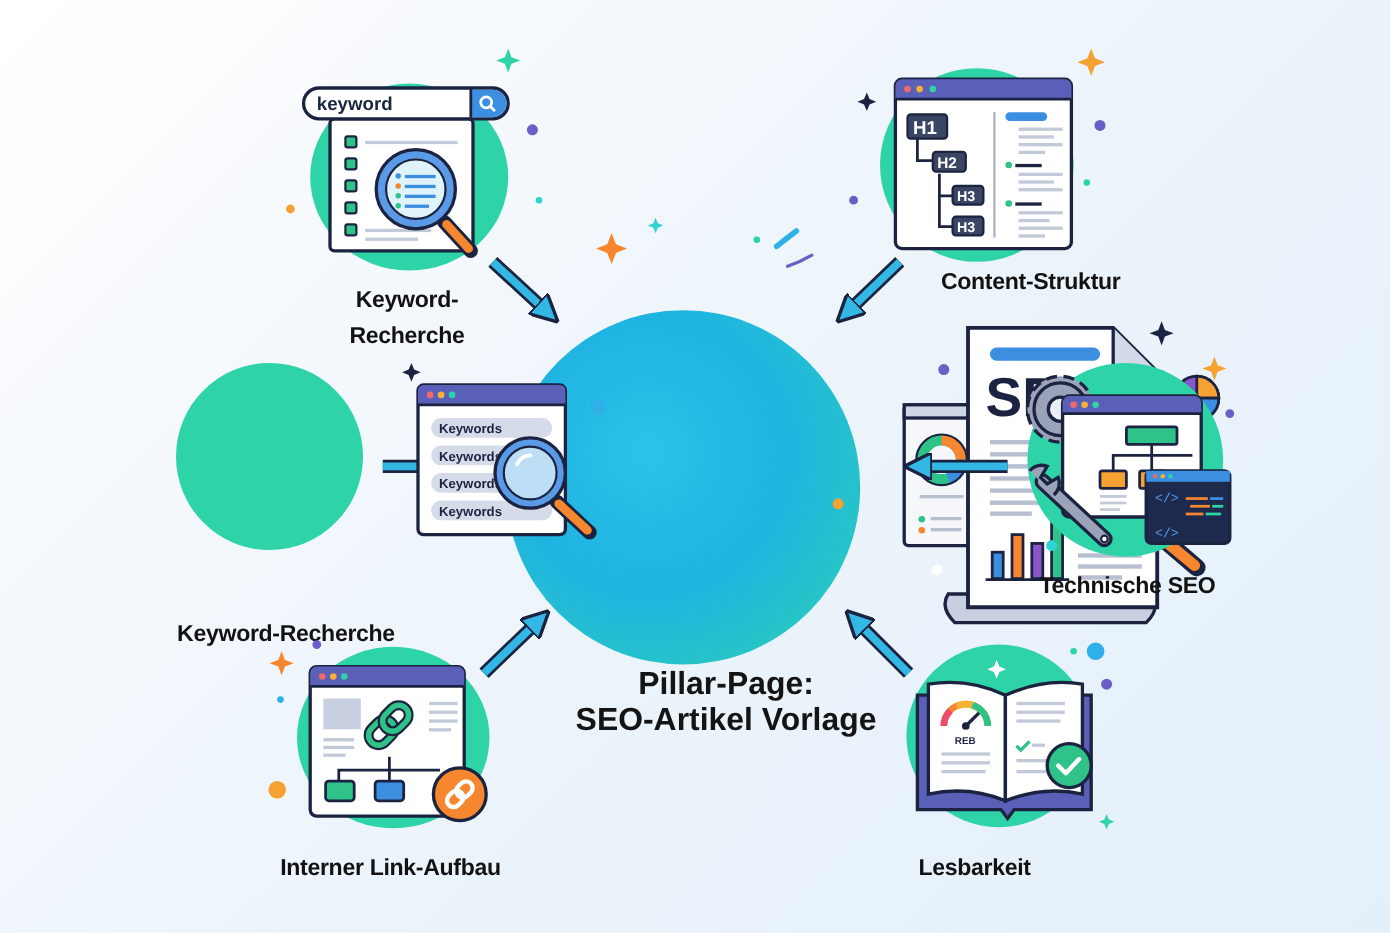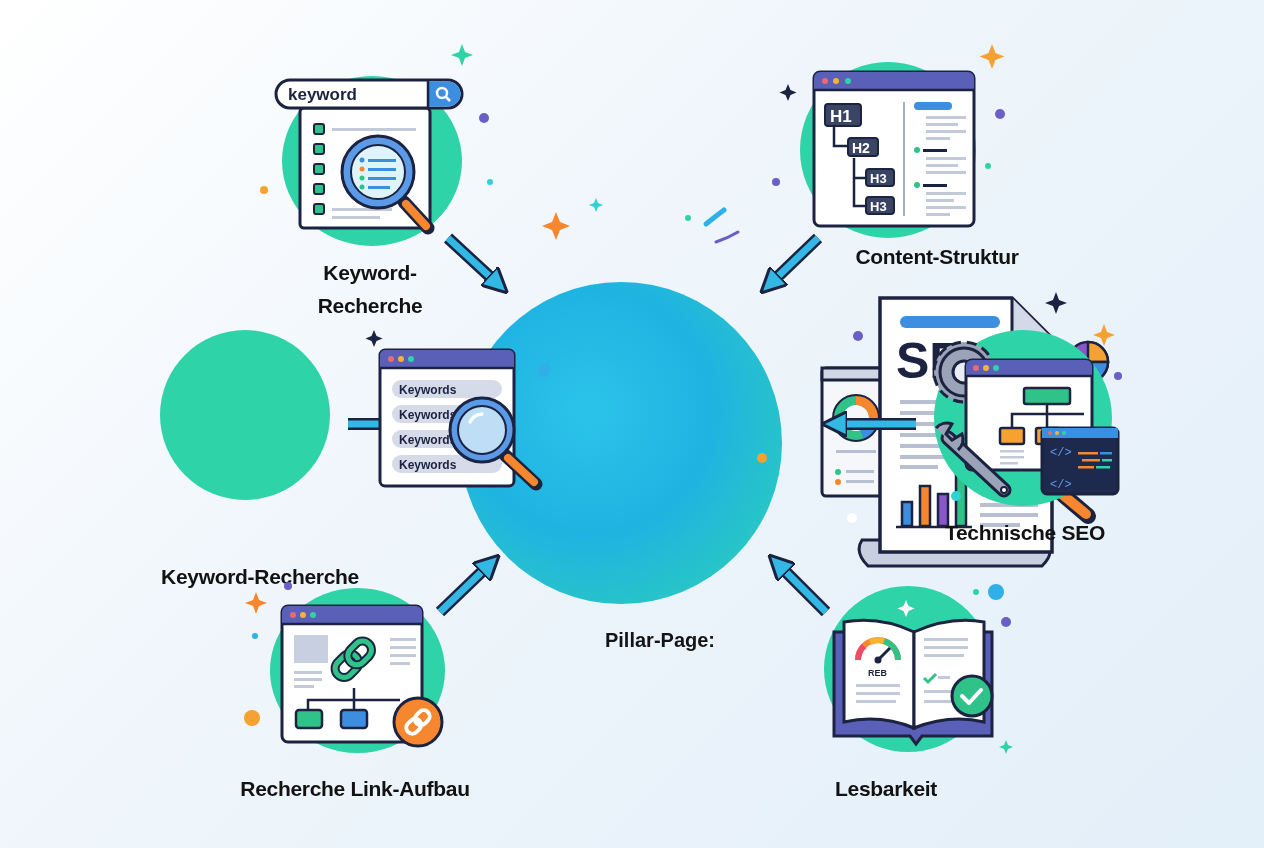--- a/index.html
+++ b/index.html
@@ -2,21 +2,21 @@
 <html><head>
 <meta charset="utf-8">
 <style>
   html,body{margin:0;padding:0;}
   body{width:1264px;height:848px;overflow:hidden;position:relative;
     background:linear-gradient(135deg,#ffffff 0%,#eef5fb 45%,#e3eff9 100%);
     font-family:"Liberation Sans","DejaVu Sans",sans-serif;color:#111;}
   .abs{position:absolute;}
   .label{position:absolute;font-weight:700;color:#121212;font-size:21px;line-height:33px;text-align:center;white-space:nowrap;letter-spacing:-0.3px;}
   .label.two{white-space:normal;}
-  .center-label{position:absolute;left:520px;top:606px;width:280px;text-align:center;font-weight:700;font-size:20px;line-height:33px;color:#141414;margin-top:18px;}
+  .center-label{position:absolute;left:520px;top:606px;width:280px;text-align:center;font-weight:700;font-size:29px;line-height:33px;color:#141414;}
   .circle{position:absolute;border-radius:50%;}
   svg{position:absolute;overflow:visible;}
 </style>
 </head>
 <body>
 
 <div class="abs" style="left:460px;top:282px;width:336px;height:336px;text-align:right;">
   <div class="circle" style="left:0;top:0;width:322px;height:322px;background:radial-gradient(circle at 40% 40%,#2cc3e9 0%,#1fb3e2 45%,#2fd3b2 100%);"></div>
   <svg width="336" height="336" viewBox="0 0 336 336">
 
@@ -212,21 +212,21 @@
     <g transform="rotate(-45 178 142)">
       <rect x="164" y="136" width="16" height="12" rx="6" fill="none" stroke="#fff" stroke-width="4"></rect>
       <rect x="176" y="136" width="16" height="12" rx="6" fill="none" stroke="#fff" stroke-width="4"></rect>
     </g>
     <path d="M16 12 l3 8 8 3 -8 3 -3 8 -3 -8 -8 -3 8 -3z" fill="#f6872f"></path>
     <circle cx="48" cy="6" r="4" fill="#6a5ec7"></circle>
     <circle cx="15" cy="56" r="3" fill="#2fb0e8"></circle>
     <circle cx="12" cy="138" r="8" fill="#f6a233"></circle>
   </svg>
 </div>
-<div class="label" style="left:190px;top:772px;width:330px;">Recherche Link-Aufbau</div>
+<div class="label" style="left:190px;top:772px;width:330px;">Interner Link-Aufbau</div>
 
 <div class="abs" style="left:790px;top:60px;width:200px;height:180px;">
   <div class="circle" style="left:10px;top:2px;width:176px;height:176px;background:#2fd3a8;"></div>
   <svg width="200" height="180" viewBox="0 0 200 180">
     <rect x="24" y="12" width="160" height="154" rx="6" fill="#fff" stroke="#1b2340" stroke-width="3"></rect>
     <path d="M24 18 A6 6 0 0 1 30 12 L178 12 A6 6 0 0 1 184 18 L184 30 L24 30 Z" fill="#5a5fb8"></path>
     <line x1="24" y1="30" x2="184" y2="30" stroke="#1b2340" stroke-width="2.5"></line>
     <circle cx="35" cy="21" r="3" fill="#ef6a6a"></circle>
       <circle cx="46" cy="21" r="3" fill="#f6b233"></circle>
       <circle cx="58" cy="21" r="3" fill="#2fd3a8"></circle>
@@ -347,20 +347,21 @@
     <circle cx="186" cy="12" r="8" fill="#2fb0e8"></circle>
     <circle cx="166" cy="12" r="3" fill="#2fd3a8"></circle>
     <circle cx="196" cy="42" r="5" fill="#6a5ec7"></circle>
     <path d="M196 160 l2 5 5 2 -5 2 -2 5 -2 -5 -5 -2 5 -2z" fill="#2fd3a8"></path>
   </svg>
 </div>
 <div class="label" style="left:776px;top:772px;width:220px;">Lesbarkeit</div>
 
 <div class="center-label">
   <div>Pillar-Page:</div>
+  <div>SEO-Artikel Vorlage</div>
 </div>
 
 <svg width="1264" height="848" style="left:0;top:0;pointer-events:none;">
   <path d="M462 44 l3 8 8 3 -8 3 -3 8 -3 -8 -8 -3 8 -3z" fill="#2fd3a8"></path>
   <circle cx="484" cy="118" r="5" fill="#6a5ec7"></circle>
   <circle cx="490" cy="182" r="3" fill="#2fd3d3"></circle>
   <circle cx="264" cy="190" r="4" fill="#f6a233"></circle>
   <path d="M556 212 l4 10 10 4 -10 4 -4 10 -4 -10 -10 -4 10 -4z" fill="#f6872f"></path>
   <path d="M596 198 l2 5 5 2 -5 2 -2 5 -2 -5 -5 -2 5 -2z" fill="#2fd3d3"></path>
   <circle cx="688" cy="218" r="3" fill="#2fd3a8"></circle>

